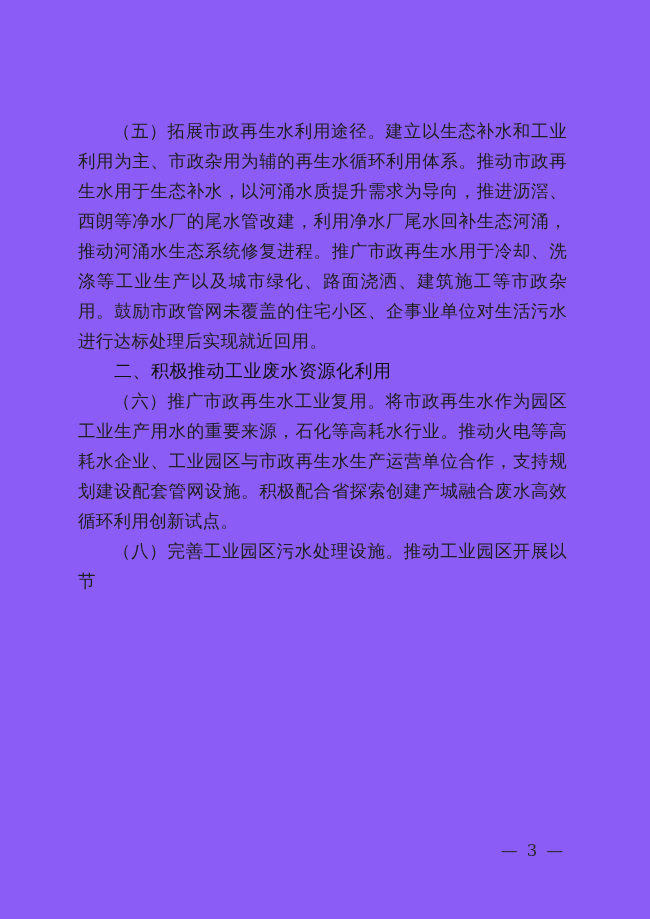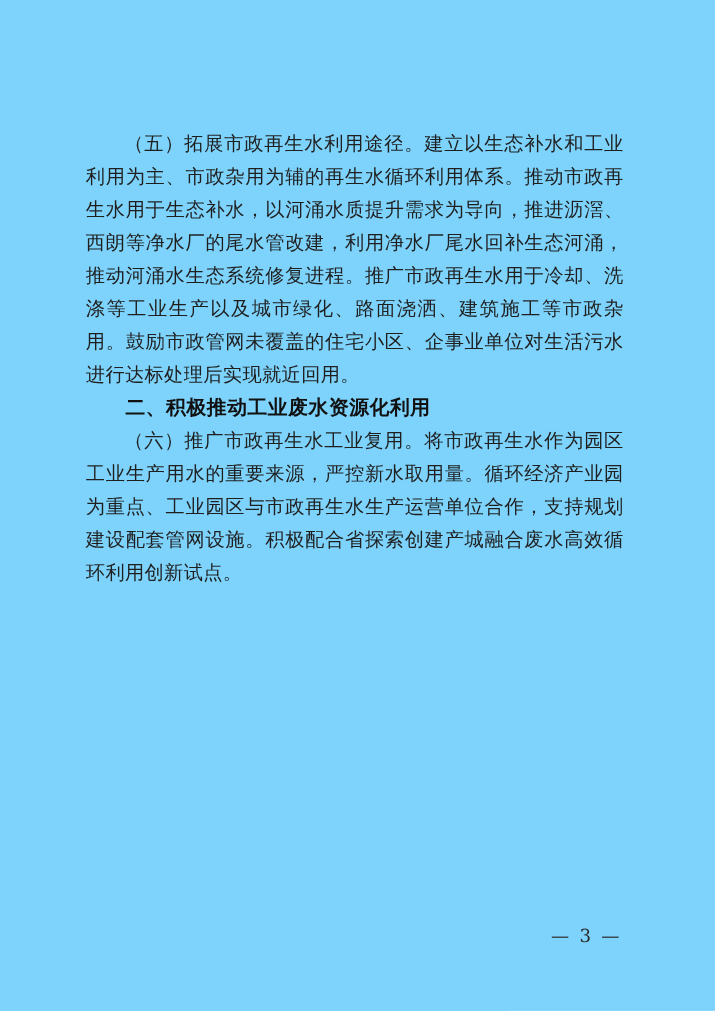--- a/index.html
+++ b/index.html
@@ -4,21 +4,21 @@
 <style>
   html, body {
     margin: 0;
     padding: 0;
     background: #ffffff;
   }
   .page {
     position: relative;
     width: 650px;
     height: 919px;
-    background: #7dd3fc;
+    background: #8b5cf6;
     overflow: hidden;
     font-family: "DejaVu Serif", "Liberation Serif", serif;
     color: #1f1f1f;
   }
   .doc-body {
     position: absolute;
     left: 78px;
     top: 116px;
     width: 489px;
     font-size: 17.5px;
@@ -30,21 +30,21 @@
     margin: 0;
     padding: 0;
     text-indent: 2em;
     letter-spacing: 0.3px;
   }
   .section-heading {
     margin: 0;
     padding: 0;
     text-indent: 2em;
     font-family: "DejaVu Sans", "Liberation Sans", sans-serif;
-    font-weight: bold;
+    font-weight: normal;
     font-size: 18px;
     line-height: 30px;
     color: #111111;
     letter-spacing: 0.5px;
   }
   .page-number {
     position: absolute;
     right: 85px;
     top: 841px;
     font-size: 16.5px;
@@ -54,16 +54,17 @@
     font-family: "DejaVu Serif", "Liberation Serif", serif;
   }
 </style>
 </head>
 <body>
 
 <div class="page">
   <main class="doc-body">
     <p class="para">（五）拓展市政再生水利用途径。建立以生态补水和工业利用为主、市政杂用为辅的再生水循环利用体系。推动市政再生水用于生态补水，以河涌水质提升需求为导向，推进沥滘、西朗等净水厂的尾水管改建，利用净水厂尾水回补生态河涌，推动河涌水生态系统修复进程。推广市政再生水用于冷却、洗涤等工业生产以及城市绿化、路面浇洒、建筑施工等市政杂用。鼓励市政管网未覆盖的住宅小区、企事业单位对生活污水进行达标处理后实现就近回用。</p>
     <h2 class="section-heading">二、积极推动工业废水资源化利用</h2>
-    <p class="para">（六）推广市政再生水工业复用。将市政再生水作为园区工业生产用水的重要来源，严控新水取用量。循环经济产业园为重点、工业园区与市政再生水生产运营单位合作，支持规划建设配套管网设施。积极配合省探索创建产城融合废水高效循环利用创新试点。</p>
+    <p class="para">（六）推广市政再生水工业复用。将市政再生水作为园区工业生产用水的重要来源，石化等高耗水行业。推动火电等高耗水企业、工业园区与市政再生水生产运营单位合作，支持规划建设配套管网设施。积极配合省探索创建产城融合废水高效循环利用创新试点。</p>
+    <p class="para">（八）完善工业园区污水处理设施。推动工业园区开展以节</p>
   </main>
   <div class="page-number">— 3 —</div>
 </div>
 
 </body></html>

